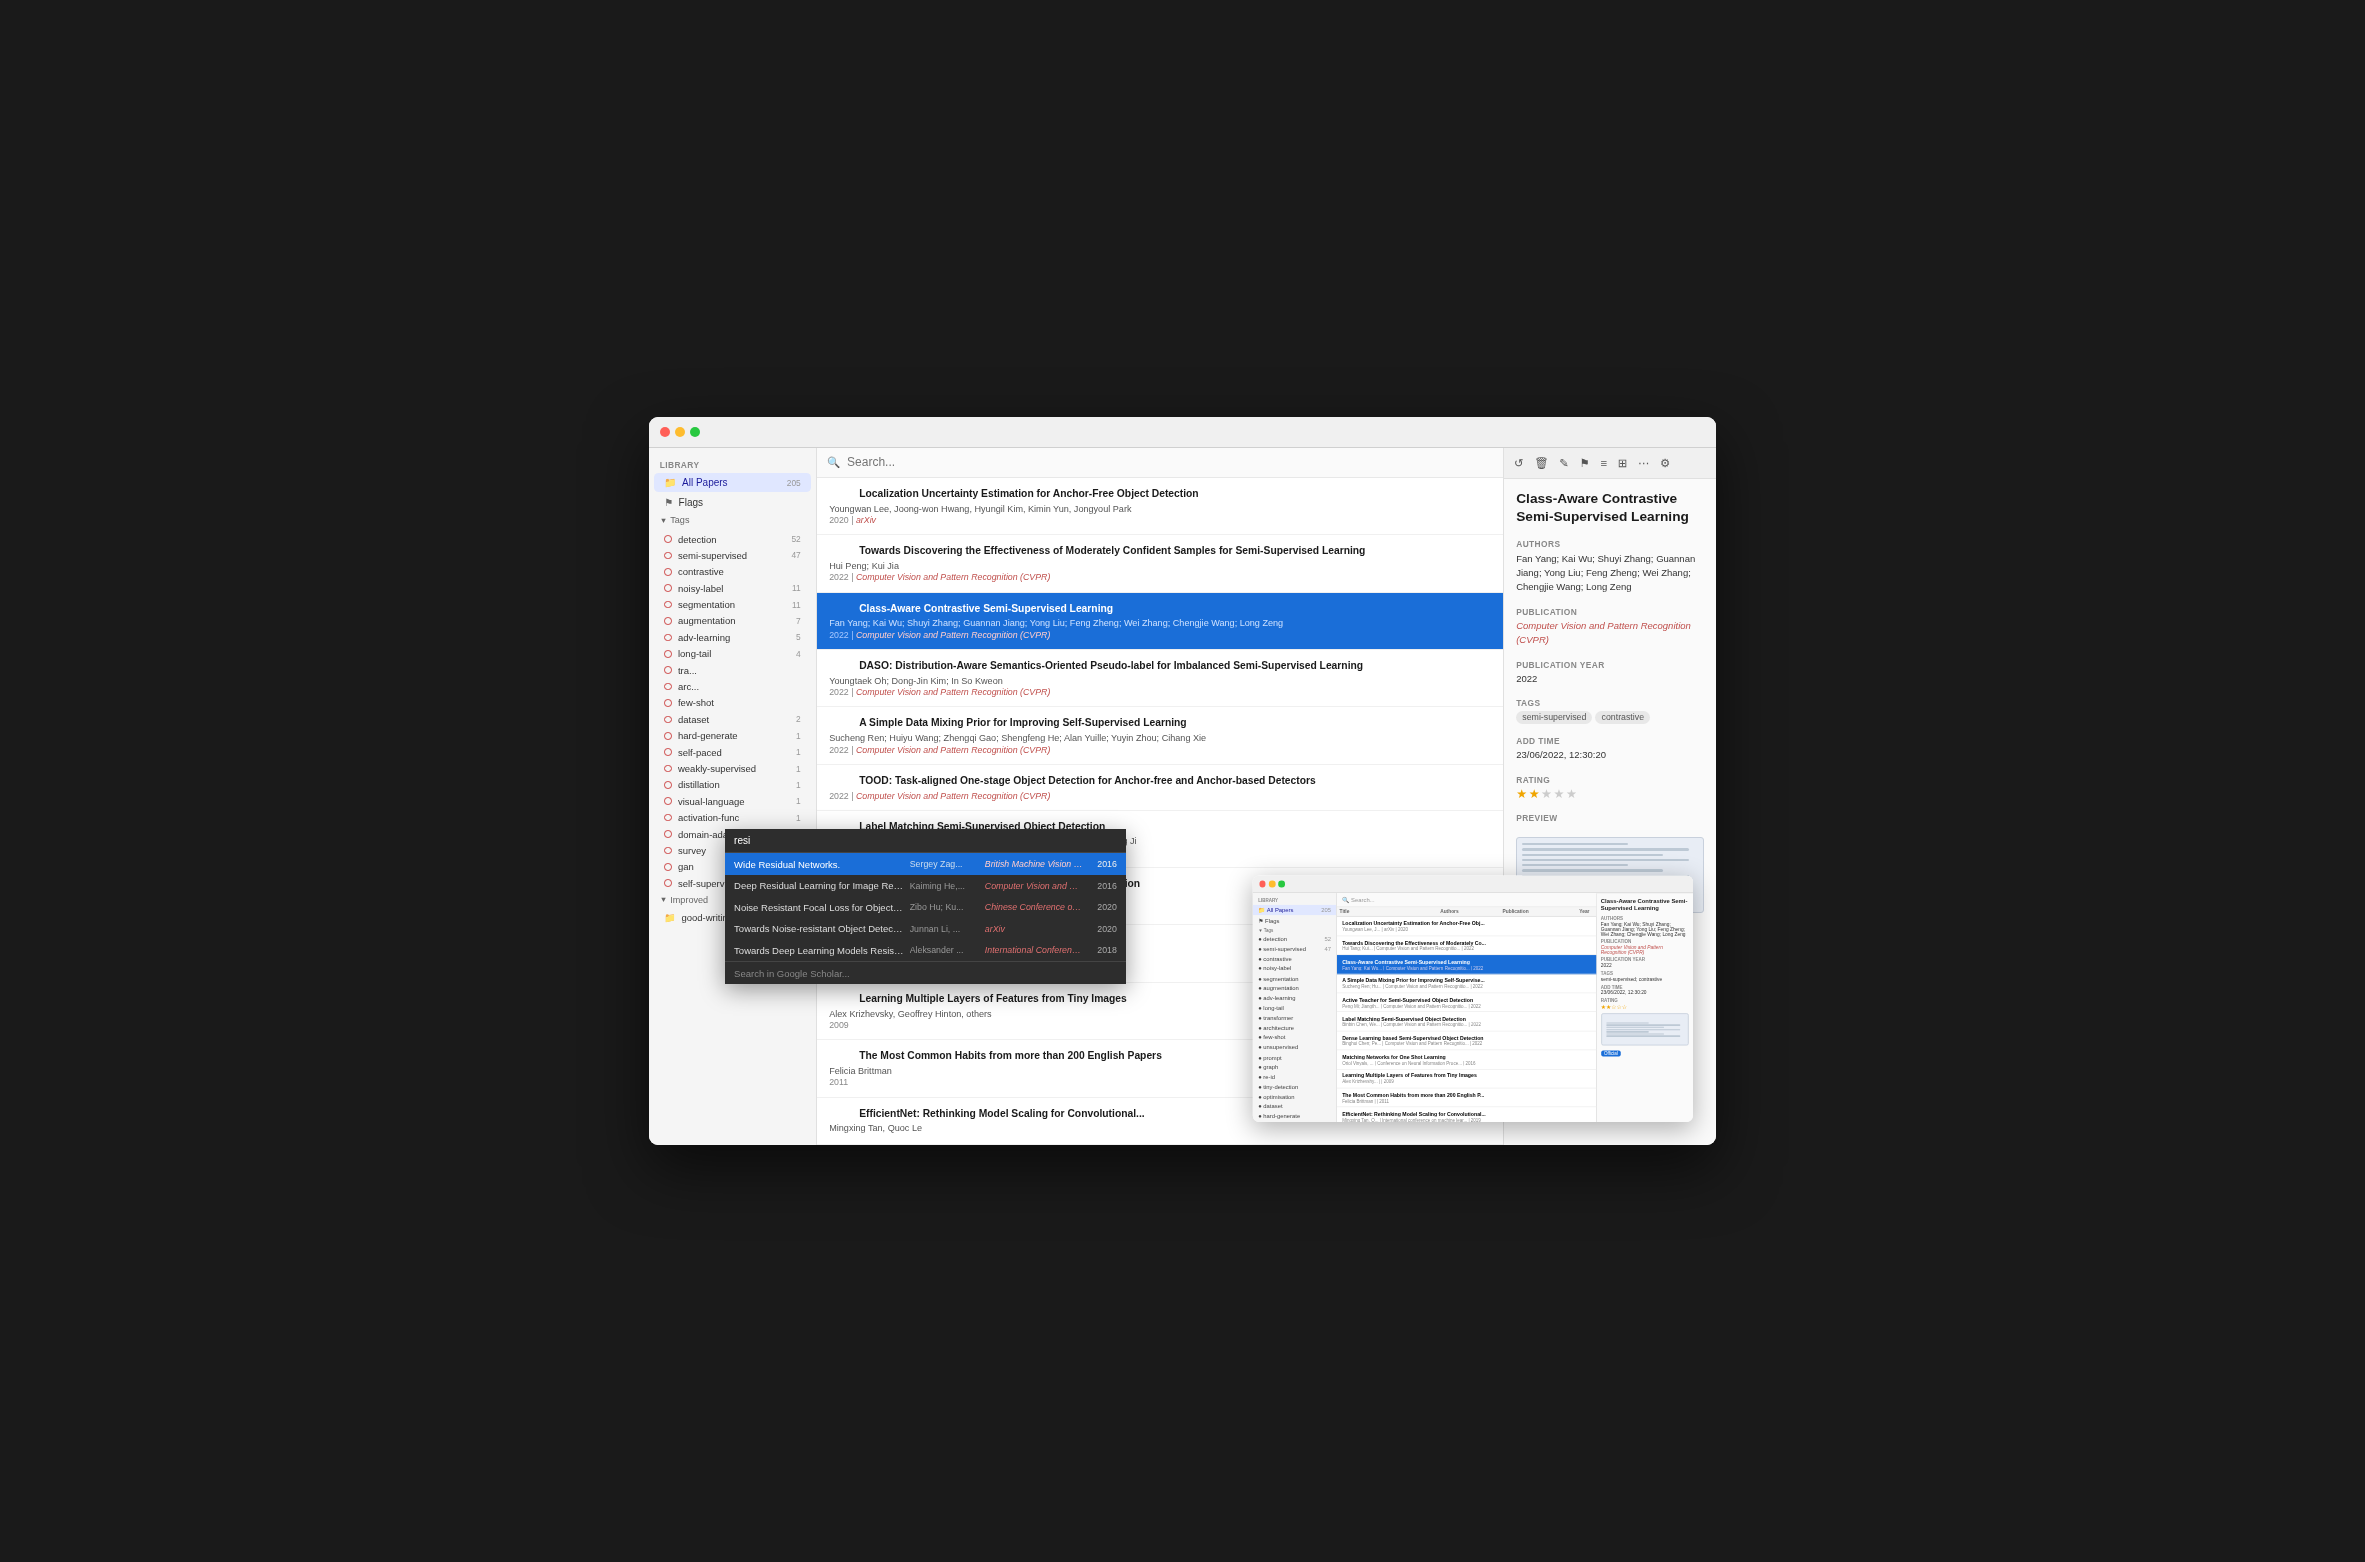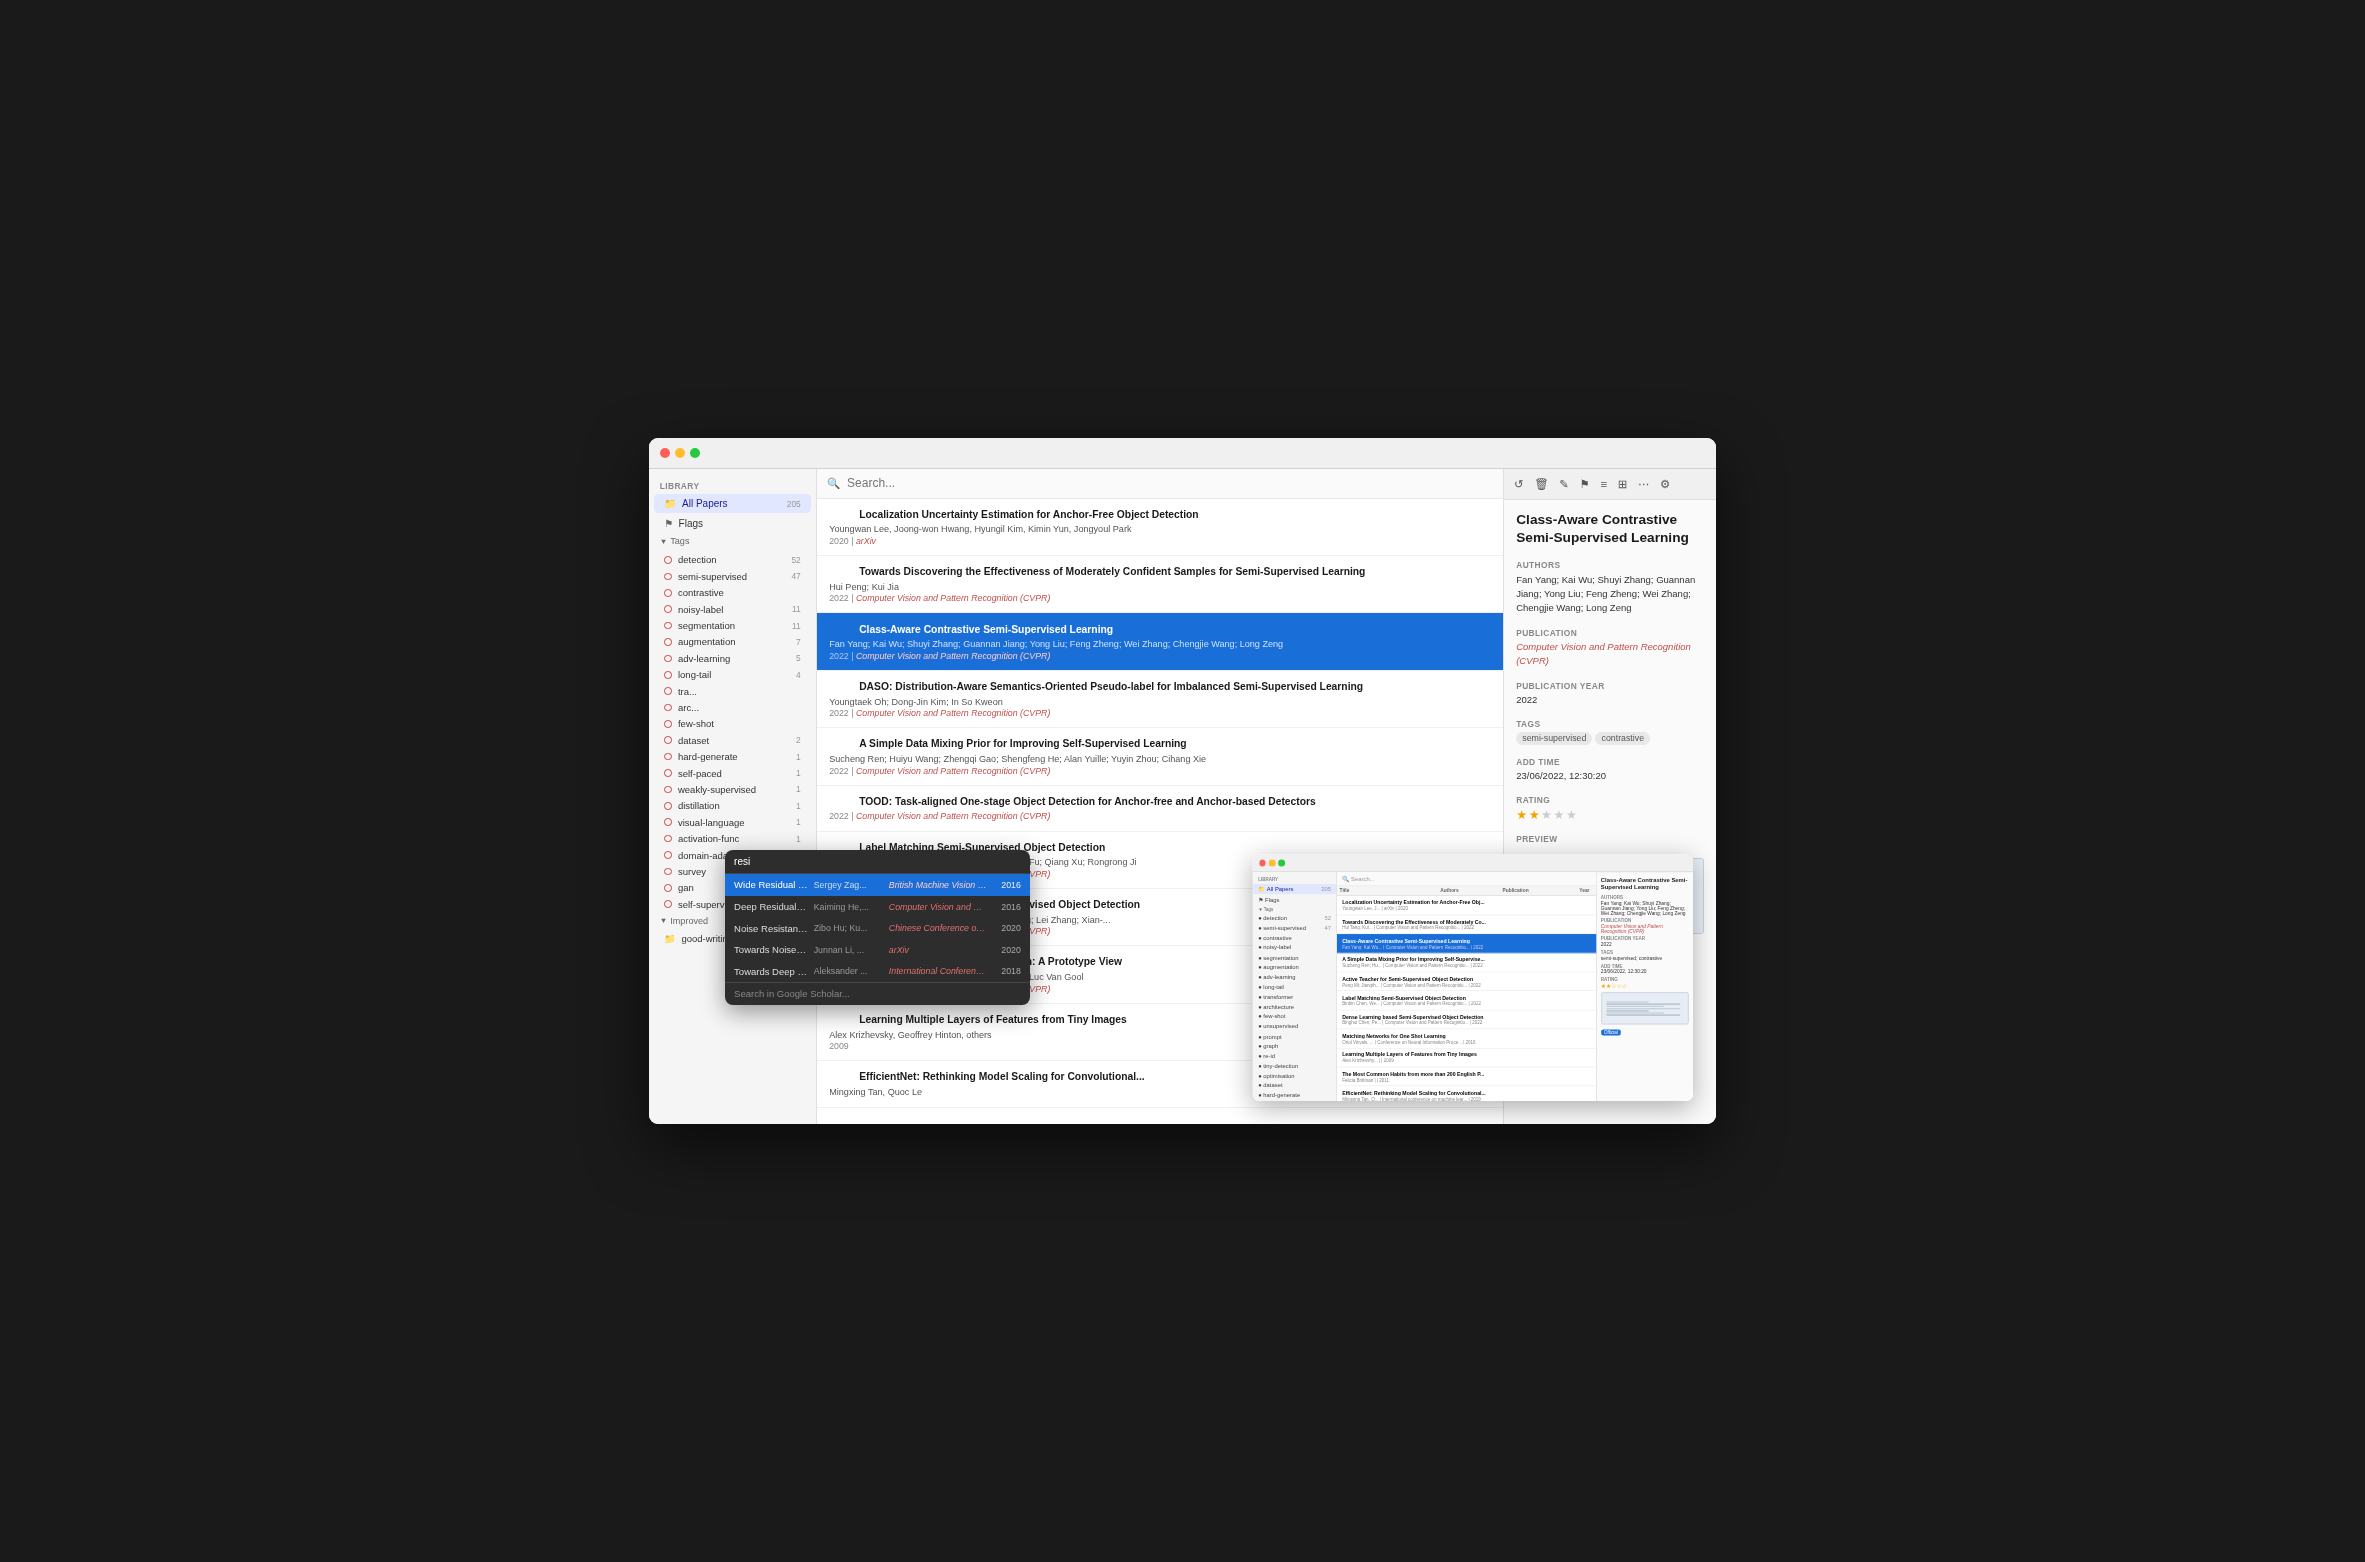--- a/index.html
+++ b/index.html
@@ -368,23 +368,23 @@
 
     .preview-line.short { width: 60%; }
     .preview-line.med { width: 80%; }
     .preview-line.long { width: 95%; }
 
     
     .autocomplete-dropdown {
       position: absolute;
       top: 412px;
       left: 76px;
-      width: 305px;
+      width: 401px;
       background: #2d2d2d;
-      border-radius: 8px;
+      border-radius: 0;
       box-shadow: 0 6.1px 23px rgba(0,0,0,0.4);
       overflow: hidden;
       z-index: 100;
     }
 
     .dropdown-search {
       padding: 6.1px 9.1px;
       display: flex;
       align-items: center;
       border-bottom: 0.8px solid #444;
@@ -864,20 +864,25 @@
           <div class="paper-meta">2022 | <span class="venue">Computer Vision and Pattern Recognition (CVPR)</span></div>
         </div>
 
 
         <div class="paper-item">
           <div class="paper-title">Learning Multiple Layers of Features from Tiny Images</div>
           <div class="paper-authors">Alex Krizhevsky, Geoffrey Hinton, others</div>
           <div class="paper-meta">2009</div>
         </div>
 
+        <div class="paper-item">
+          <div class="paper-title">The Most Common Habits from more than 200 English Papers</div>
+          <div class="paper-authors">Felicia Brittman</div>
+          <div class="paper-meta">2011</div>
+        </div>
 
         <div class="paper-item">
           <div class="paper-title">EfficientNet: Rethinking Model Scaling for Convolutional...</div>
           <div class="paper-authors">Mingxing Tan, Quoc Le</div>
         </div>
 
       </div>
     </div>
 
     <div class="right-panel">

